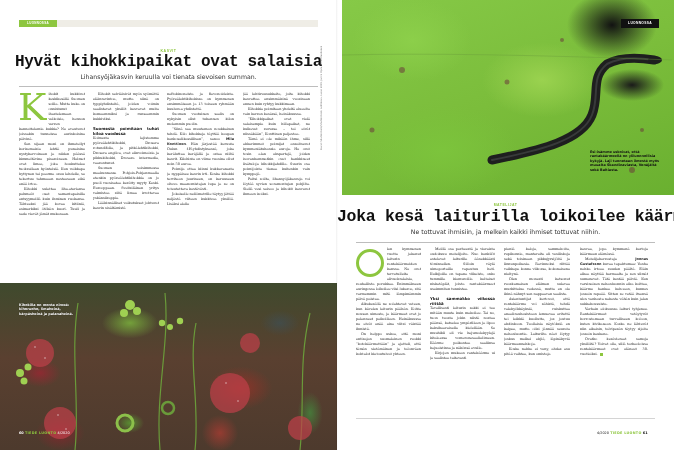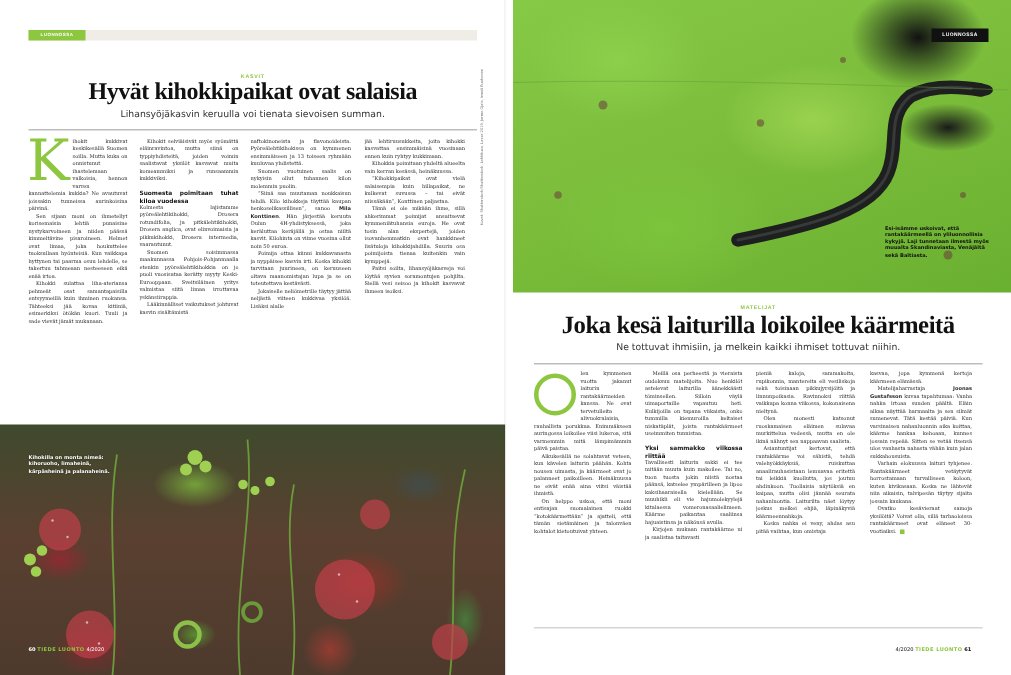--- a/index.html
+++ b/index.html
@@ -9,21 +9,21 @@
   .page { position: absolute; top: 0; height: 450px; overflow: hidden; background: #fff; }
   .page-left { left: 0; width: 337px; }
   .page-right { left: 337px; width: 337px; }
   .gutter { position: absolute; left: 336px; top: 0; width: 2px; height: 450px; background: linear-gradient(90deg, rgba(0,0,0,0.06), rgba(0,0,0,0)); z-index: 5; }
 
   
   .section-bar { position: absolute; left: 19px; top: 20px; width: 299px; height: 7px; background: #efede6; }
   .section-tag { position: absolute; left: 0; top: 0; height: 7px; width: 38px; background: #8dc63f; color: #fff; font-family: "Liberation Sans", sans-serif; font-size: 3px; font-weight: bold; letter-spacing: 0.3px; line-height: 7px; text-align: center; }
 
   .kicker { position: absolute; font-family: "Liberation Sans", sans-serif; font-weight: bold; font-size: 3.5px; letter-spacing: 0.5px; color: #8dc63f; text-align: center; }
-  .headline { position: absolute; font-family: Liberation Serif, serif; font-weight: bold; text-align: center; color: #111; letter-spacing: -0.3px; white-space: nowrap; }
+  .headline { position: absolute; font-family: Liberation Mono, monospace; font-weight: bold; text-align: center; color: #111; letter-spacing: -0.3px; white-space: nowrap; }
   .deck { position: absolute; font-family: "DejaVu Sans", sans-serif; text-align: center; color: #333; white-space: nowrap; }
   .rule { position: absolute; height: 1px; background: #bdbdbd; }
 
   .col { position: absolute; font-family: "DejaVu Serif", serif; font-size: 3.4px; line-height: 5px; color: #2a2a2a; text-align: justify; hyphens: auto; overflow: hidden; }
   .col p { text-indent: 5px; }
   .col p.first { text-indent: 0; }
   .col h4 { font-family: "DejaVu Sans", sans-serif; font-weight: bold; font-size: 3.9px; line-height: 5px; color: #111; margin-top: 4px; }
   .col b { font-family: "DejaVu Sans", sans-serif; font-weight: bold; }
 
   .dropcap-k { float: left; font-family: "DejaVu Serif", serif; font-size: 38px; line-height: 30px; color: #8dc63f; margin: 0 2px 0 -1px; height: 32px; }

